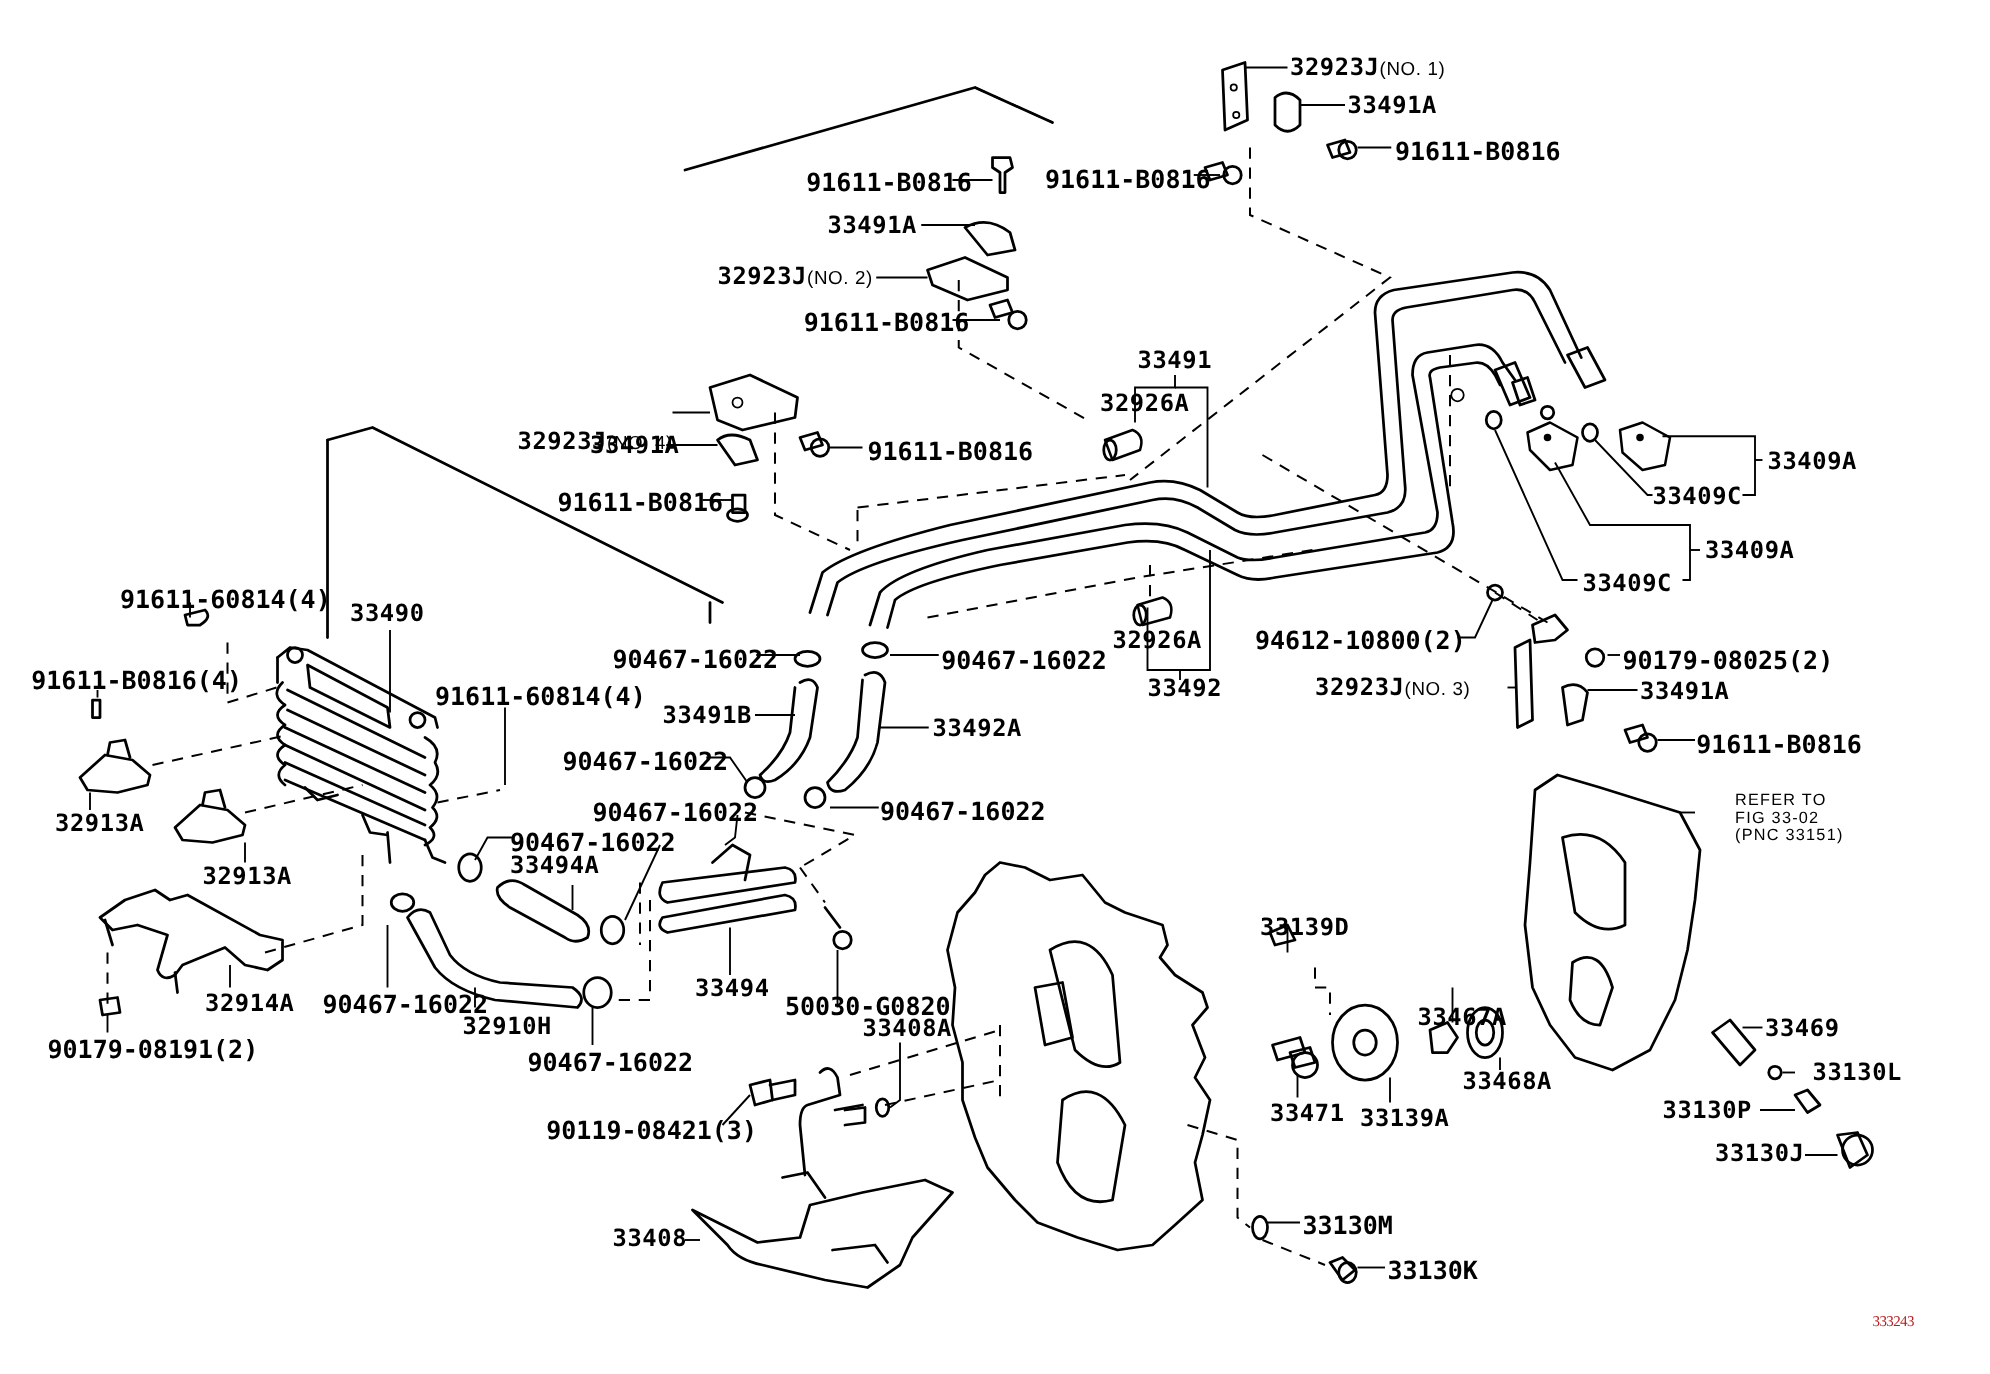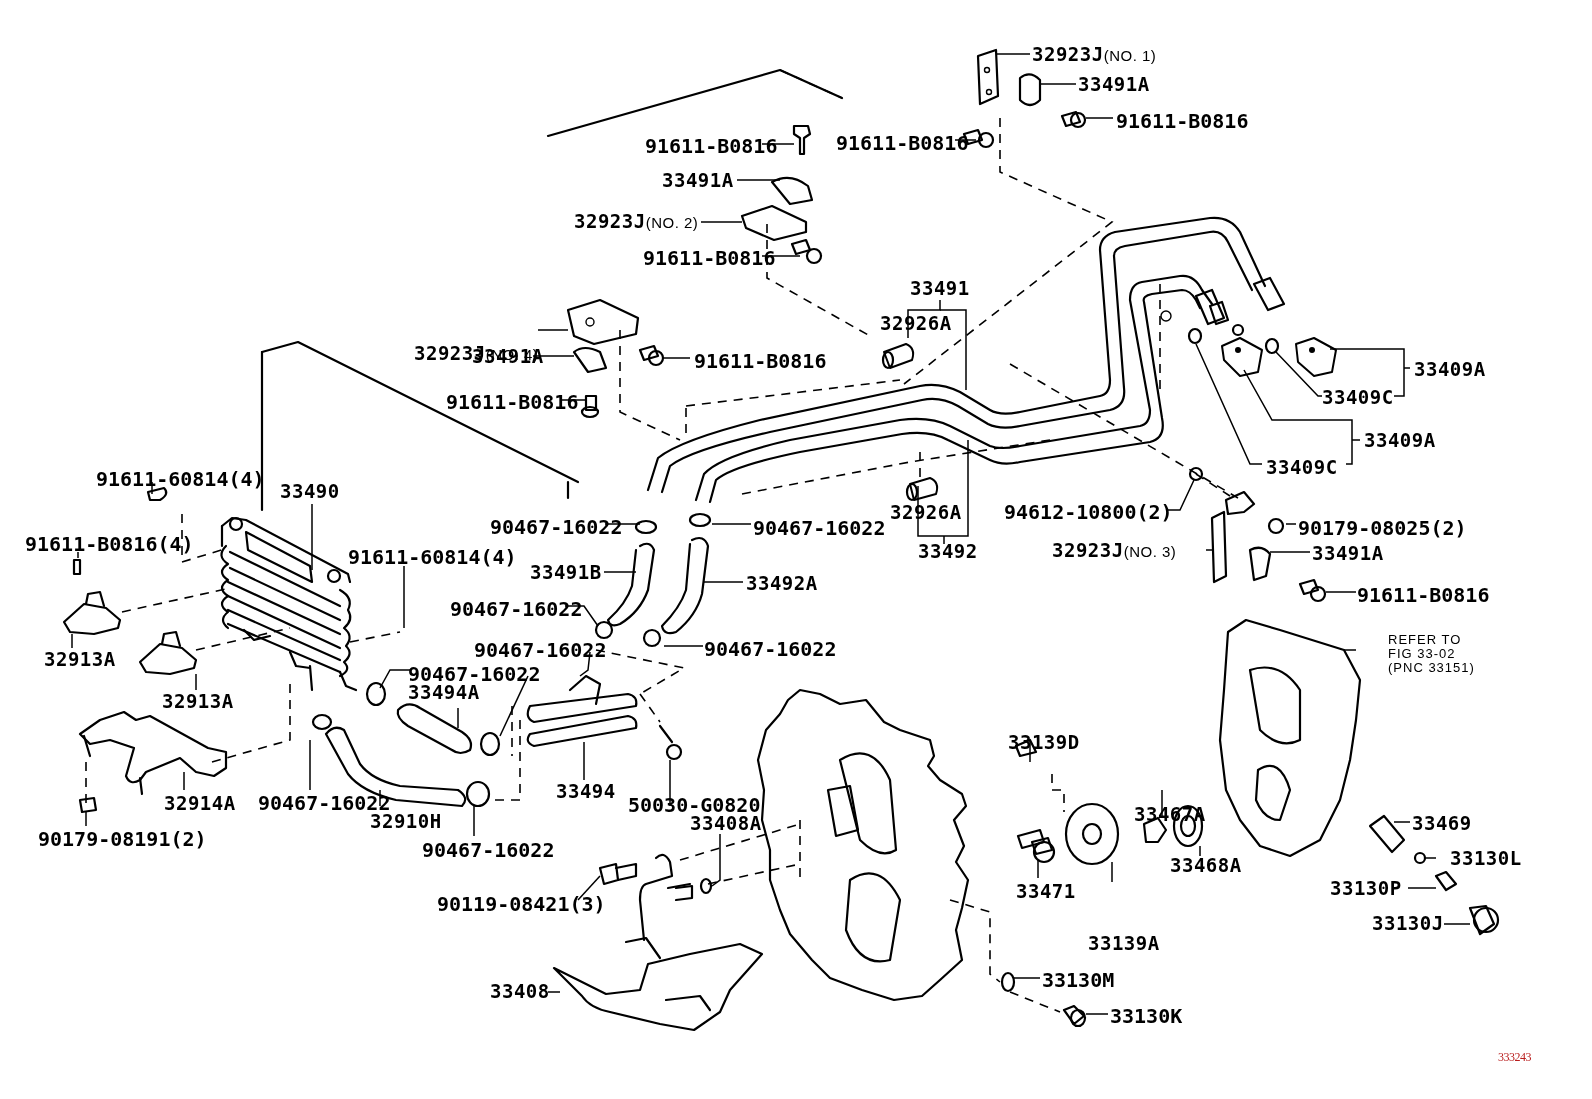--- a/index.html
+++ b/index.html
@@ -349,21 +349,21 @@
 <div class="lbl big" style="left:556px;top:782px;">33494</div>
 <div class="lbl med" style="left:628px;top:795px;">50030-G0820</div>
 <div class="lbl big" style="left:690px;top:814px;">33408A</div>
 <div class="lbl med" style="left:437px;top:894px;">90119-08421(3)</div>
 <div class="lbl big" style="left:490px;top:982px;">33408</div>
 
 <div class="lbl big" style="left:1008px;top:733px;">33139D</div>
 <div class="lbl big" style="left:1134px;top:759px;margin-top:46px;">33467A</div>
 <div class="lbl big" style="left:1170px;top:856px;">33468A</div>
 <div class="lbl big" style="left:1016px;top:882px;">33471</div>
-<div class="lbl big" style="left:1088px;top:934px;">33139A</div>
+<div class="lbl big" style="left:1088px;top:886px;">33139A</div>
 <div class="lbl big" style="left:1412px;top:814px;">33469</div>
 <div class="lbl big" style="left:1450px;top:849px;">33130L</div>
 <div class="lbl big" style="left:1330px;top:879px;">33130P</div>
 <div class="lbl big" style="left:1372px;top:914px;">33130J</div>
 <div class="lbl med" style="left:1042px;top:970px;text-align:right;">33130M</div>
 <div class="lbl med" style="left:1110px;top:1006px;text-align:right;">33130K</div>
 
 <div class="figno" style="left:1498px;top:1050px;">333243</div>
 
 </body></html>

